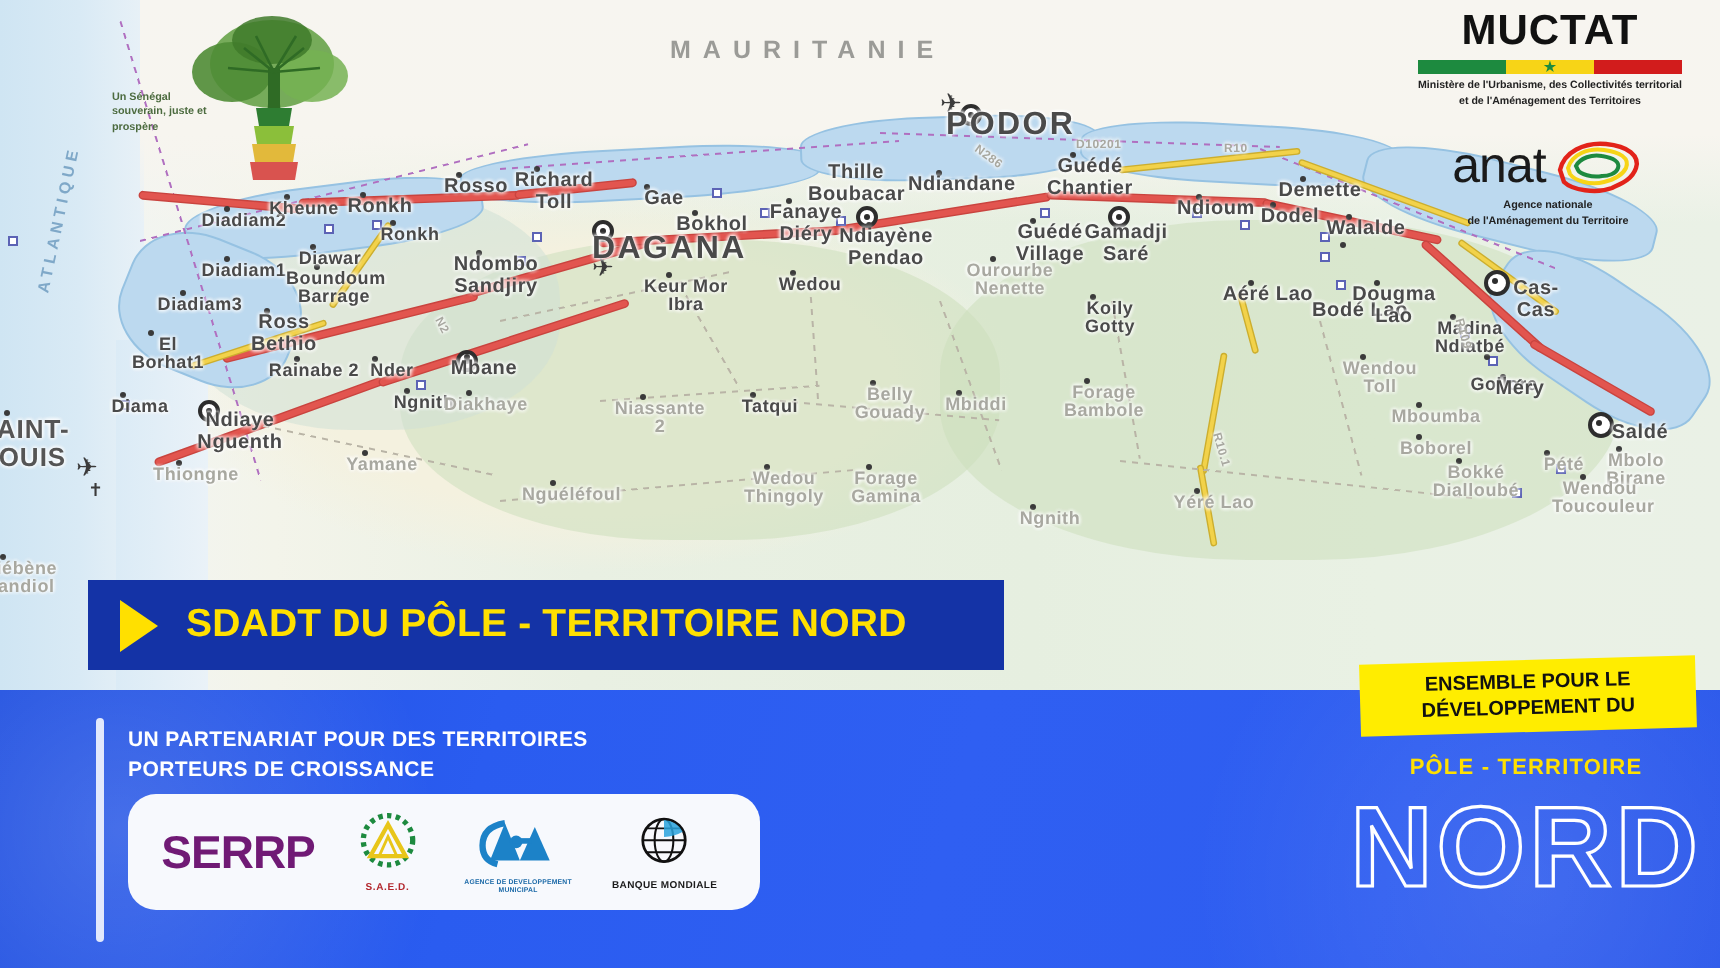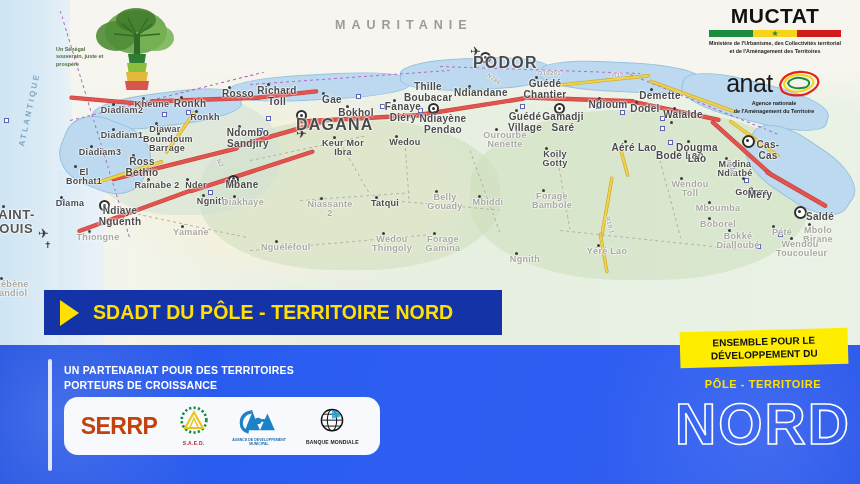--- a/index.html
+++ b/index.html
@@ -141,21 +141,21 @@
   .part-txt{
     position:absolute; left:64px; top:18px; z-index:3;
     font-size:10.5px; font-weight:800; color:#ffffff; line-height:1.45; letter-spacing:.2px;
     white-space:pre-line;
   }
   .logo-card{
     position:absolute; left:64px; top:52px; width:316px; height:58px;
     background:#f7f9fd; border-radius:14px; z-index:3;
     display:flex; align-items:center; justify-content:space-around; padding:0 10px;
   }
-  .serrp{ font-size:23px; font-weight:800; color:#c2410c; letter-spacing:-.5px;}
+  .serrp{ font-size:23px; font-weight:800; color:#701a75; letter-spacing:-.5px;}
   .saed{ width:46px; text-align:center; }
   .saed .cap{ font-size:5px; color:#b3272d; font-weight:800; letter-spacing:.3px;}
   .adm{ width:58px; text-align:center;}
   .adm .cap{ font-size:3.4px; color:#1c6aa8; font-weight:800; letter-spacing:.1px;}
   .wb{ width:62px; text-align:center;}
   .wb .cap{ font-size:5px; color:#1a1a1a; font-weight:800; letter-spacing:.2px;}
 
   .ensemble{
     position:absolute; left:680px; top:330px; width:168px; height:36px;
     background:#ffed00; transform:rotate(-1.6deg); z-index:7;

